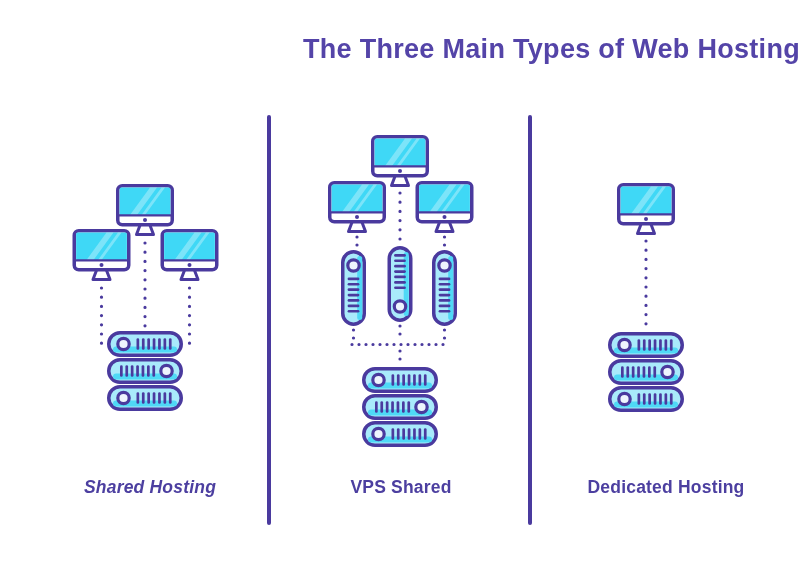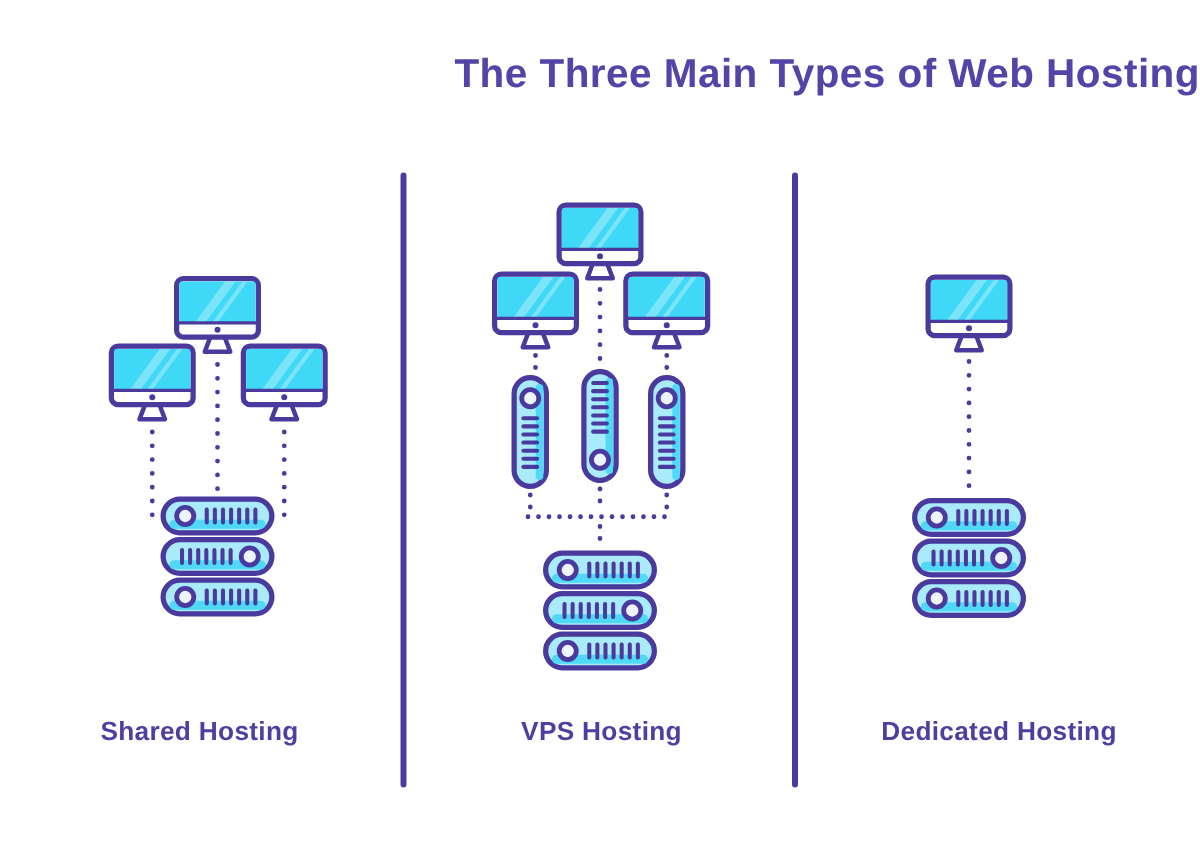--- a/index.html
+++ b/index.html
@@ -26,21 +26,21 @@
   .divider{
     position:absolute;top:115px;width:3.5px;height:410px;border-radius:2px;
     background:var(--accent-purple);
   }
   .divider-1{left:267px;}
   .divider-2{left:528px;}
   .label{
     position:absolute;top:477px;transform:translateX(-50%);white-space:nowrap;
     font-size:17.5px;font-weight:700;letter-spacing:.2px;color:var(--label-purple);
   }
-  .label-shared{left:133px;}
+  .label-shared{left:150px;font-style:italic;}
   .label-vps{left:401px;}
   .label-dedicated{left:666px;}
 
   
   .outline{stroke:var(--accent-purple);stroke-linejoin:round;}
   .sw35{stroke-width:3.5px;}
   .sw32{stroke-width:3.2px;}
   .sw3{stroke-width:3px;}
   .f-white{fill:#ffffff;}
   .f-screen{fill:var(--screen-cyan);}
@@ -174,16 +174,16 @@
       <line class="dots" x1="646" y1="241" x2="646" y2="327"></line>
       <use href="#monitor" x="617" y="183"></use>
       <use href="#server-stack" x="608" y="332"></use>
     </g>
   </svg>
 
   <div class="divider divider-1"></div>
   <div class="divider divider-2"></div>
 
   <div class="label label-shared">Shared Hosting</div>
-  <div class="label label-vps">VPS Hosting</div>
+  <div class="label label-vps">VPS Shared</div>
   <div class="label label-dedicated">Dedicated Hosting</div>
 
 </div>
 
 </body></html>

